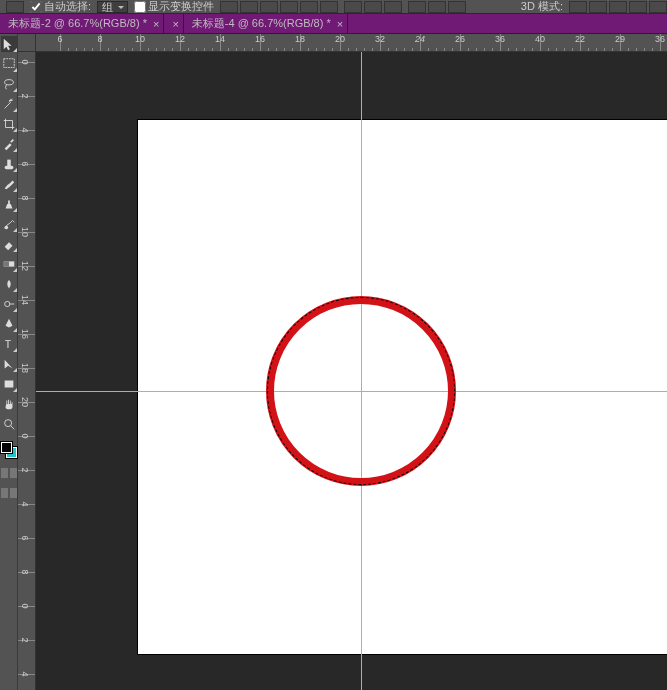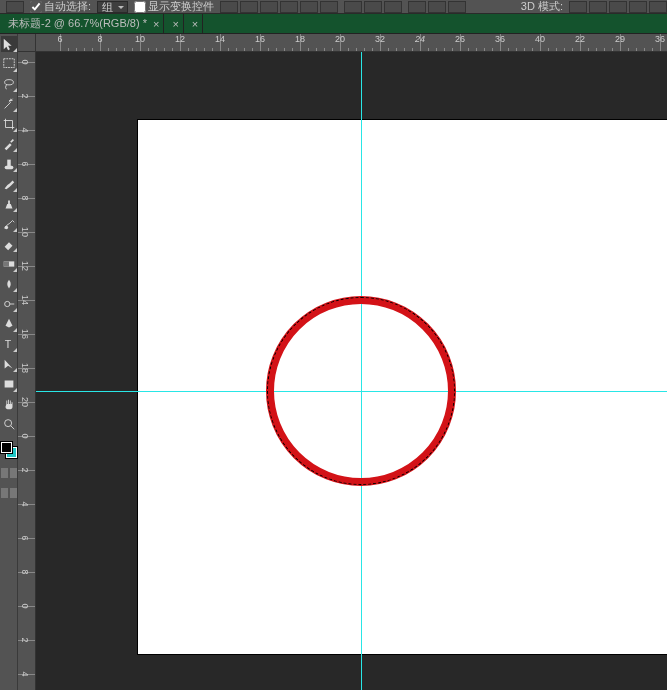--- a/index.html
+++ b/index.html
@@ -28,21 +28,21 @@
   .options-bar .chk input { width: 12px; height: 12px; margin-right: 2px; accent-color:#555;}
   .options-bar .dd {
     background: #3f3f3f; border: 1px solid #2a2a2a; padding: 0 14px 0 4px; position: relative; height: 12px; line-height:12px;
   }
   .options-bar .dd::after { content: ""; position: absolute; right: 3px; top: 4px; border: 3px solid transparent; border-top-color: #bbb; }
   .options-bar .spacer { flex: 1; }
   .options-bar .btn-icon { width: 18px; height: 12px; background:#4a4a4a; border:1px solid #333;}
   .options-bar .group-icons { display:flex; gap:2px;}
   .tab-bar {
     height: 20px;
-    background: #14532d;
+    background: #701a75;
     display: flex;
     align-items: center;
     border-bottom: 1px solid #222;
   }
   .doc-tab {
     height: 20px;
     padding: 0 4px 0 8px;
     display: flex;
     align-items: center;
     gap: 6px;
@@ -175,20 +175,21 @@
 
 <div class="tab-bar">
   <div class="doc-tab">
     <span>未标题-2 @ 66.7%(RGB/8) *</span>
     <span class="close">×</span>
   </div>
   <div class="doc-tab">
     <span class="close">×</span>
   </div>
   <div class="doc-tab">
+    <span>未标题-4 @ 66.7%(RGB/8) *</span>
     <span class="close">×</span>
   </div>
 </div>
 
 <div class="tool-col">
   <div class="tool-btn sel tool-tri">
     <svg viewBox="0 0 16 16">
         <path d="M2 2 L2 14 L5 11 L7 15 L9 14 L7 10 L11 10 Z" fill="#ddd"></path>
       </svg>
   </div>

